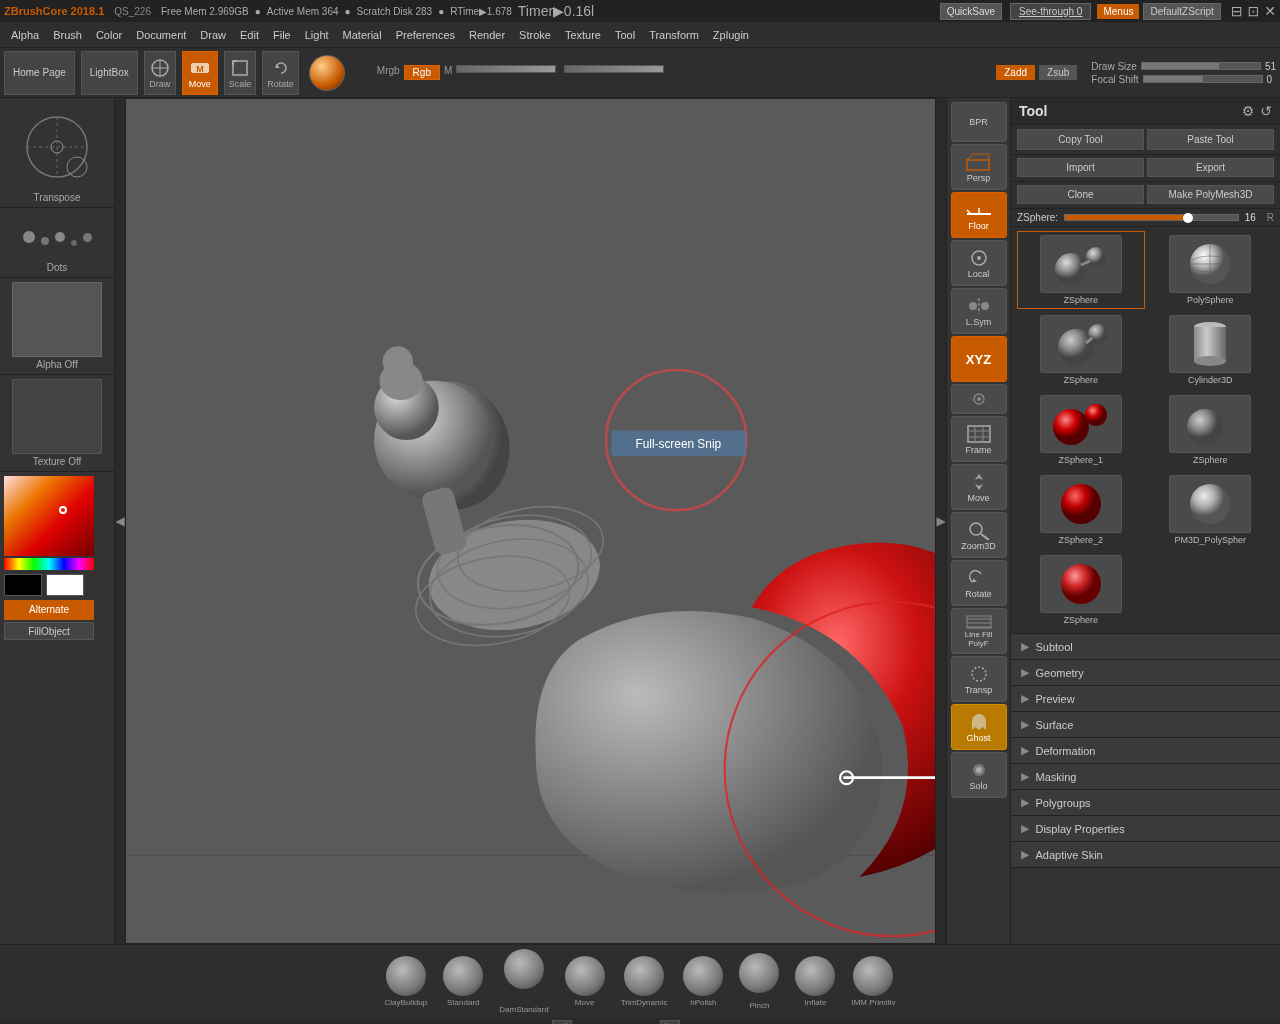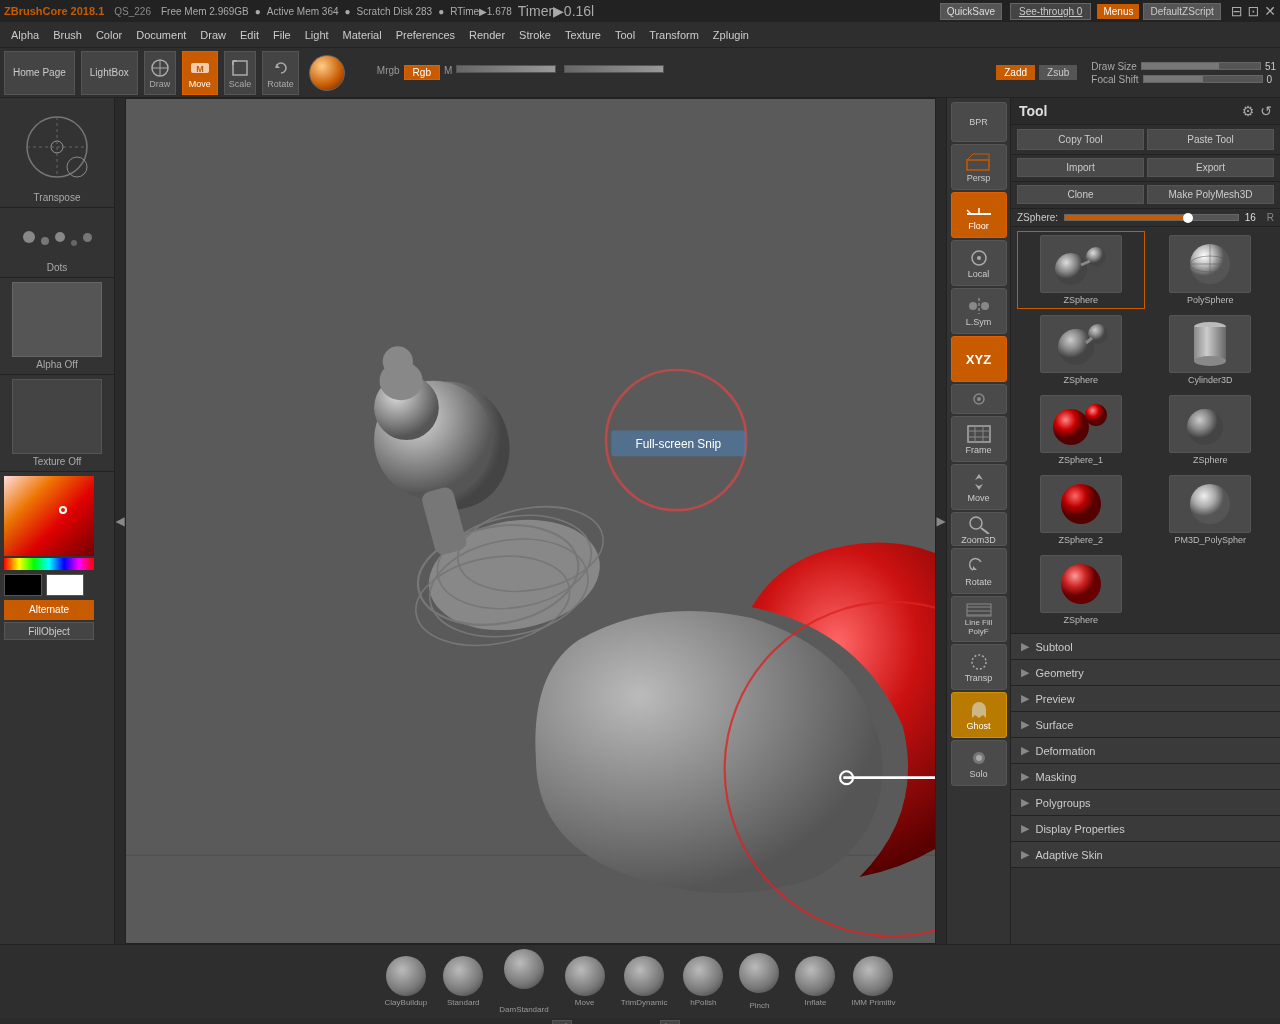--- a/index.html
+++ b/index.html
@@ -433,21 +433,21 @@
       <span style="font-size:9px;color:#ccc;">Frame</span>
     </div>
 
     <div style="width:56px;height:46px;background:#4a4a4a;border:1px solid #555;border-radius:3px;display:flex;flex-direction:column;align-items:center;justify-content:center;cursor:pointer;gap:1px;">
       <svg width="24" height="20" viewBox="0 0 24 20">
           <polygon points="12,2 16,8 12,6 12,14 16,12 12,18 8,12 12,14 12,6 8,8" fill="#aaa"></polygon>
         </svg>
       <span style="font-size:9px;color:#ccc;">Move</span>
     </div>
 
-    <div style="width:56px;height:34px;background:#4a4a4a;border:1px solid #555;border-radius:3px;display:flex;flex-direction:column;align-items:center;justify-content:center;cursor:pointer;gap:1px;">
+    <div style="width:56px;height:46px;background:#4a4a4a;border:1px solid #555;border-radius:3px;display:flex;flex-direction:column;align-items:center;justify-content:center;cursor:pointer;gap:1px;">
       <svg width="24" height="20" viewBox="0 0 24 20">
           <circle cx="9" cy="9" r="6" fill="none" stroke="#aaa" stroke-width="1.5"></circle>
           <line x1="14" y1="14" x2="22" y2="20" stroke="#aaa" stroke-width="2"></line>
         </svg>
       <span style="font-size:9px;color:#ccc;">Zoom3D</span>
     </div>
 
     <div style="width:56px;height:46px;background:#4a4a4a;border:1px solid #555;border-radius:3px;display:flex;flex-direction:column;align-items:center;justify-content:center;cursor:pointer;gap:1px;">
       <svg width="24" height="20" viewBox="0 0 24 20">
           <path d="M6 14 A6 6 0 1 1 14 6" fill="none" stroke="#aaa" stroke-width="1.5"></path>

